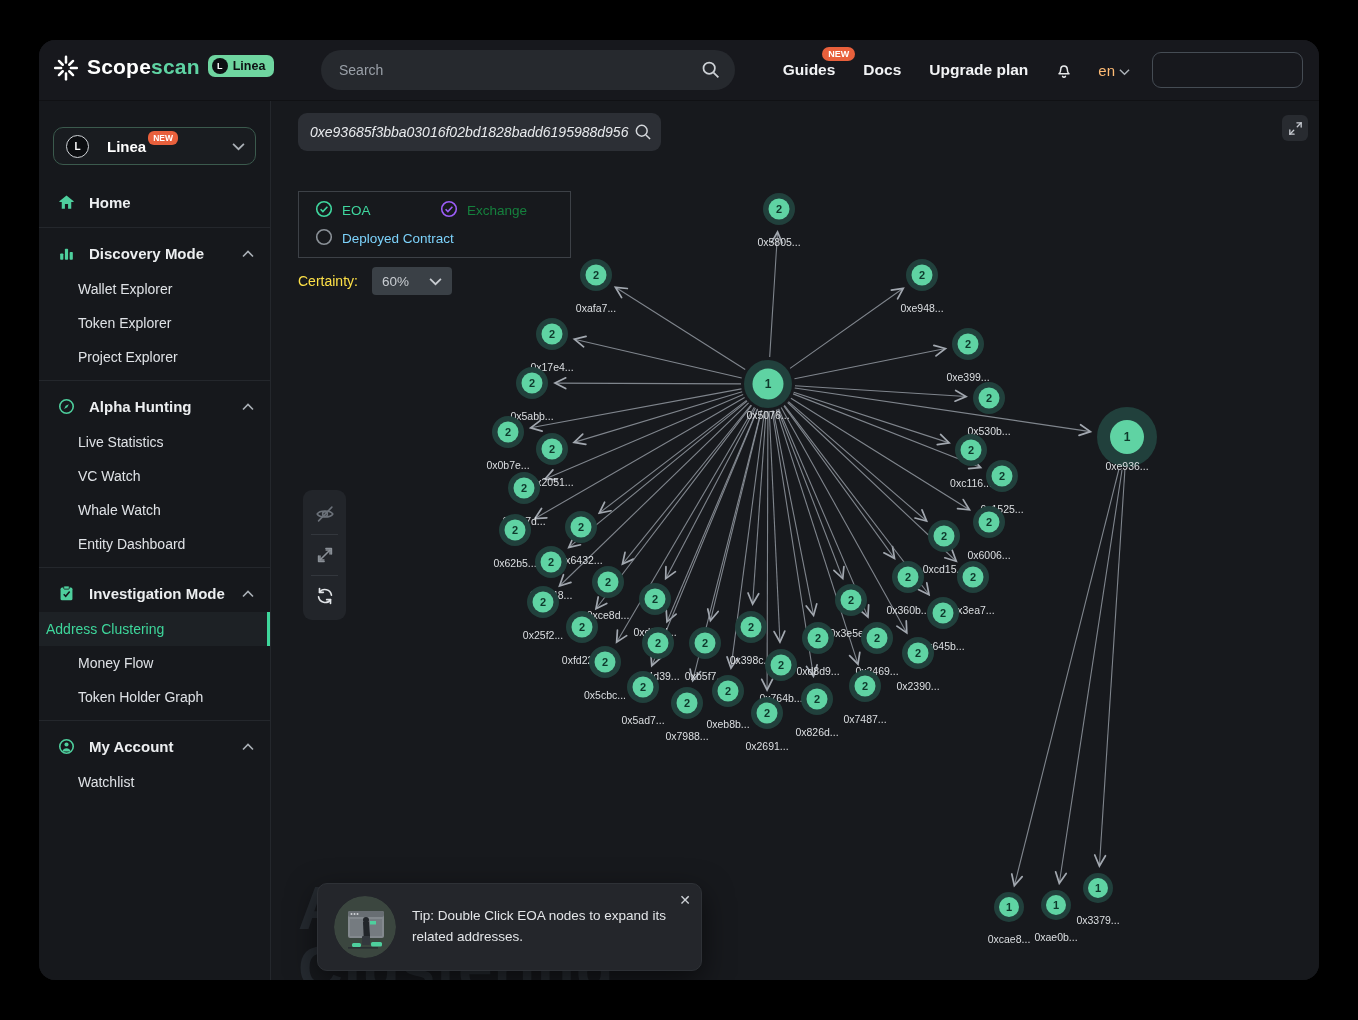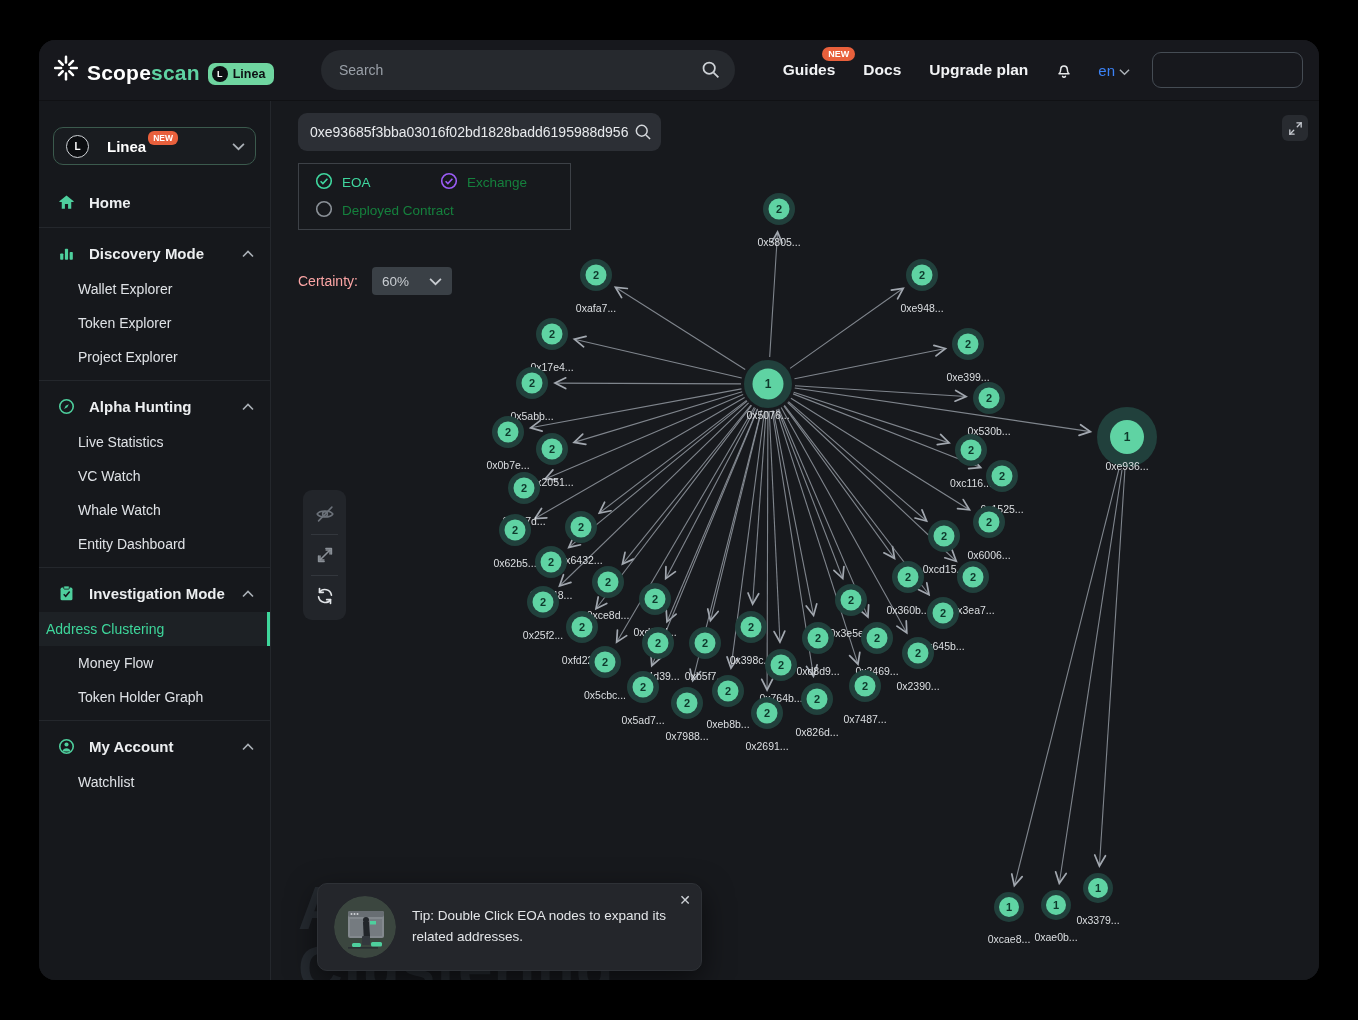--- a/index.html
+++ b/index.html
@@ -3,39 +3,39 @@
 <meta charset="utf-8">
 <style>
   html,body{margin:0;padding:0;background:#000;}
   body{width:1358px;height:1020px;position:relative;overflow:hidden;
        font-family:"Liberation Sans",sans-serif;color:#e8eaed;}
   .app{position:absolute;left:39px;top:40px;width:1280px;height:940px;
        background:#16181c;border-radius:16px;overflow:hidden;}
   
   .header{height:60px;display:flex;align-items:center;padding:0 16px 0 14px;
           background:#17181d;border-bottom:1px solid #101114;position:relative;z-index:5;}
-  .brand{display:flex;align-items:flex-end;gap:8px;min-width:238px;}
+  .brand{display:flex;align-items:flex-start;gap:8px;min-width:238px;}
   .brand-name{font-size:21px;font-weight:800;letter-spacing:.2px;}
   .brand-scope{color:#fff;} .brand-scan{color:#5fd3a3;}
   .brand-pill{display:flex;align-items:center;gap:5px;background:#6fd5a0;color:#0d1013;
               font-size:12.5px;font-weight:700;border-radius:7px;padding:3px 9px 3px 4px;}
   .brand-pill .lcirc{width:16px;height:16px;border-radius:50%;background:#0d1013;color:#fff;
               display:flex;align-items:center;justify-content:center;font-size:9px;font-weight:700;}
   .hsearch{position:relative;width:414px;height:40px;margin-left:30px;}
   .hsearch input{width:100%;height:100%;box-sizing:border-box;background:#26292e;border:none;
       border-radius:20px;color:#3b82f6;font-size:14px;padding:0 42px 0 18px;outline:none;
       font-family:"Liberation Sans",sans-serif;}
   .hsearch input::placeholder{color:#9aa0a8;}
   .hsearch .mag{position:absolute;right:14px;top:9px;}
   .hnav{display:flex;align-items:center;gap:28px;margin-left:auto;}
   .nav-item{position:relative;font-size:15.5px;font-weight:700;color:#f2f3f5;cursor:pointer;}
   .nav-badge{position:absolute;top:-14px;right:-20px;background:#e8603c;color:#fff;
              font-size:9px;font-weight:700;padding:2px 6px;border-radius:7px;}
   .icon-btn{margin-left:26px;display:flex;align-items:center;cursor:pointer;}
-  .lang{margin-left:24px;display:flex;align-items:center;gap:4px;font-size:15px;color:#3b82f6;cursor:pointer;}
+  .lang{margin-left:24px;display:flex;align-items:center;gap:4px;font-size:15px;color:#fdba74;cursor:pointer;}
   .wallet-btn{margin-left:22px;width:151px;height:36px;border:1px solid #454c54;border-radius:9px;
               background:transparent;cursor:pointer;}
   
   .sidebar{position:absolute;left:0;top:60px;bottom:0;width:231px;background:#16181c;
            border-right:1px solid #24272c;z-index:4;}
   .netsel{margin:27px 14px 18px 14px;height:36px;border:1px solid #3b5a4d;border-radius:10px;
           background:#191c20;display:flex;align-items:center;padding:0 10px 0 12px;cursor:pointer;}
   .netsel .lcirc{width:21px;height:21px;border-radius:50%;background:#0b0d10;border:1.5px solid #cfd3d7;
           color:#fff;display:flex;align-items:center;justify-content:center;font-size:10px;font-weight:700;}
   .netsel .nlabel{font-size:15px;font-weight:700;color:#fff;margin-left:18px;}
@@ -52,28 +52,28 @@
   .srow .schev{margin-left:auto;}
   .srow.active{background:#1d2125;padding-left:7px;}
   .srow.active .slabel{color:#3ed69b;}
   .srow.active::after{content:"";position:absolute;right:0;top:0;bottom:0;width:3px;background:#3ed69b;}
   
   .main{position:absolute;left:231px;top:60px;width:1049px;height:880px;background:#17191d;overflow:hidden;}
   #graph{position:absolute;left:0;top:0;z-index:2;}
   .addr-wrap{position:absolute;left:28px;top:13px;width:363px;height:38px;z-index:3;}
   .addr-wrap input{width:100%;height:100%;box-sizing:border-box;background:#2c2f35;border:none;
       border-radius:9px;color:#e8eaed;font-size:14px;padding:0 26px 0 12px;outline:none;
-      font-family:"Liberation Sans",sans-serif;}
+      font-family:"Liberation Sans",sans-serif;font-style:italic;}
   .addr-wrap .mag{position:absolute;right:8px;top:9px;}
-  .legend{position:absolute;left:28px;top:63px;width:273px;height:67px;border:1px solid #3d4147;
+  .legend{position:absolute;left:28px;top:91px;width:273px;height:67px;border:1px solid #3d4147;
           z-index:3;display:grid;grid-template-columns:125px 1fr;align-items:center;
           padding:4px 0 4px 16px;box-sizing:border-box;row-gap:0;}
   .leg-item{display:flex;align-items:center;gap:9px;font-size:13.5px;font-weight:500;}
   .certainty{position:absolute;left:28px;top:167px;display:flex;align-items:center;gap:14px;z-index:3;}
-  .certainty .clabel{font-size:14px;color:#fca5a5;}
+  .certainty .clabel{font-size:14px;color:#fde047;}
   .cselect{width:80px;height:28px;background:#3a4046;border-radius:4px;display:flex;align-items:center;
            padding:0 10px;box-sizing:border-box;font-size:13.5px;color:#c9cdd2;cursor:pointer;gap:12px;}
   .cselect .chev{margin-left:auto;}
   .toolbar{position:absolute;left:33px;top:390px;width:43px;background:#22252a;border-radius:9px;
            z-index:3;display:flex;flex-direction:column;align-items:center;padding:4px 0;}
   .tool-btn{width:100%;display:flex;justify-content:center;padding:9px 0;cursor:pointer;}
   .tool-sep{width:27px;height:1px;background:#33373d;}
   .fullscreen-btn{position:absolute;left:1012px;top:15px;width:26px;height:26px;background:#282b30;
            border-radius:6px;display:flex;align-items:center;justify-content:center;cursor:pointer;z-index:3;}
   .watermark{position:absolute;left:28px;top:778px;z-index:1;color:#262b31;font-weight:800;
@@ -603,21 +603,21 @@
           <span><svg width="18" height="18" viewBox="0 0 18 18" fill="none" stroke="#9b5cf6" stroke-width="1.6">
               <circle cx="9" cy="9" r="7.3"></circle>
               <path d="M5.6 9.2 7.9 11.5 12.4 6.7"></path>
             </svg></span>
           <span style="color: #15803d;">Exchange</span>
         </span>
         <span class="leg-item" style="grid-column: 1 / span 2;">
           <span><svg width="18" height="18" viewBox="0 0 18 18" fill="none" stroke="#8a9097" stroke-width="1.6">
               <circle cx="9" cy="9" r="7.3"></circle>
             </svg></span>
-          <span style="color: #15803d;">Deployed Contract</span>
+          <span style="color: #7dd3fc;">Deployed Contract</span>
         </span>
       </div>
 
     <div class="certainty">
       <span class="clabel">Certainty:</span>
       <span class="cselect">
         <span>60%</span>
         <span class="chev">
           <svg width="13" height="9" viewBox="0 0 12 8" fill="none" stroke="#c9cdd2" stroke-width="1.6">
               <polyline points="1,1.5 6,6.5 11,1.5"></polyline>

